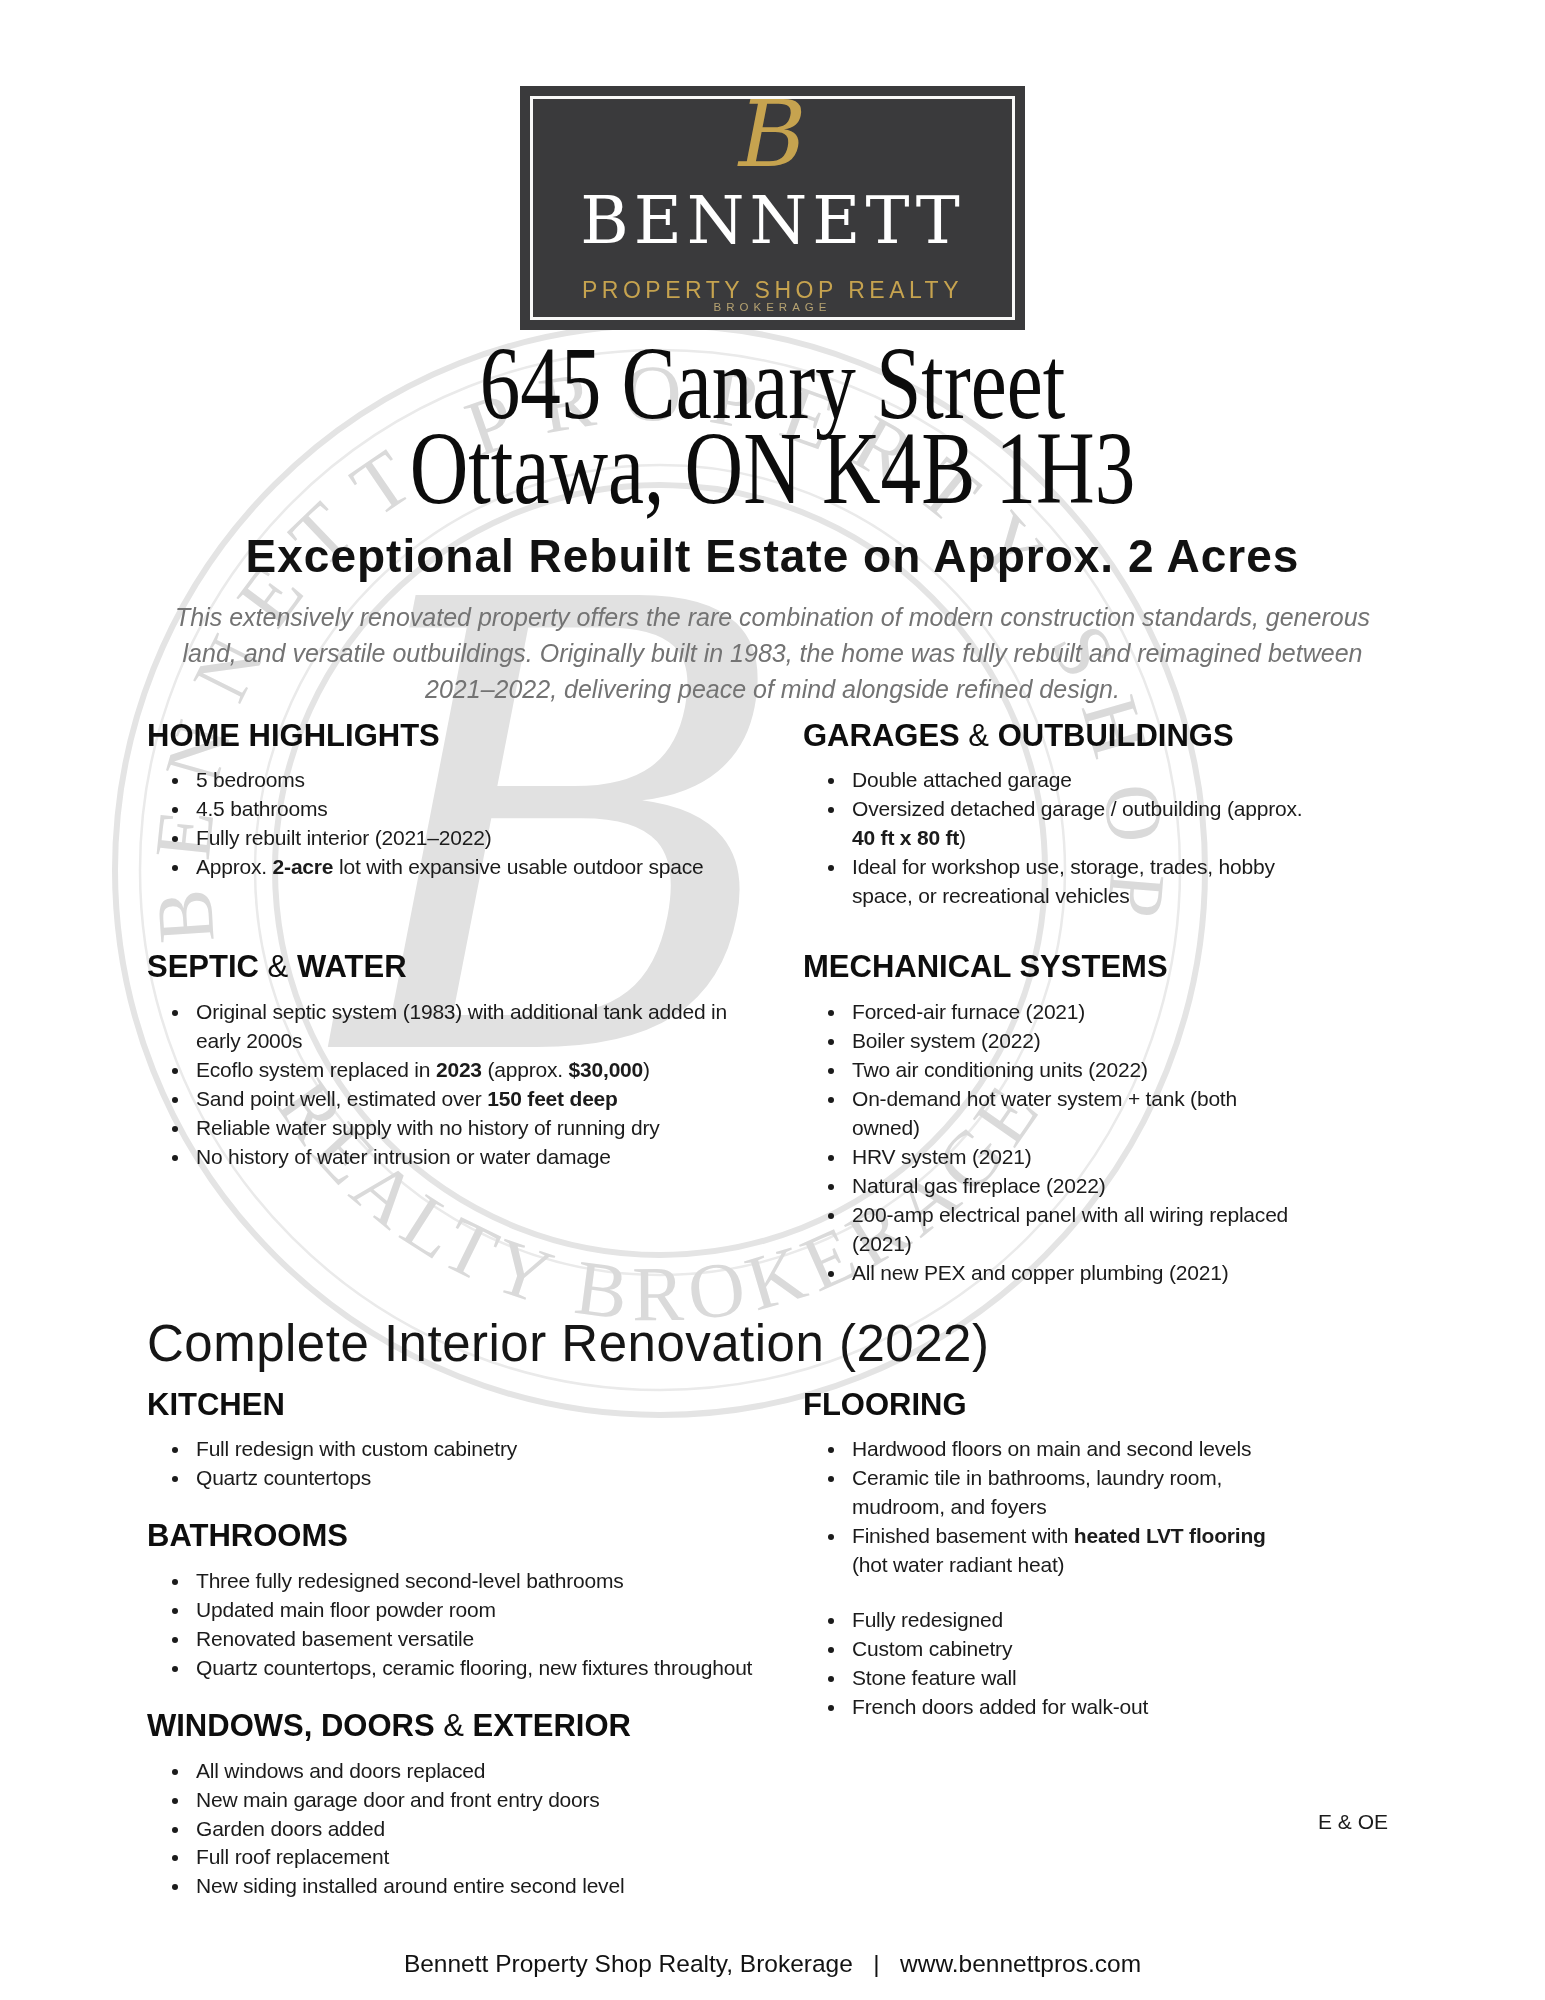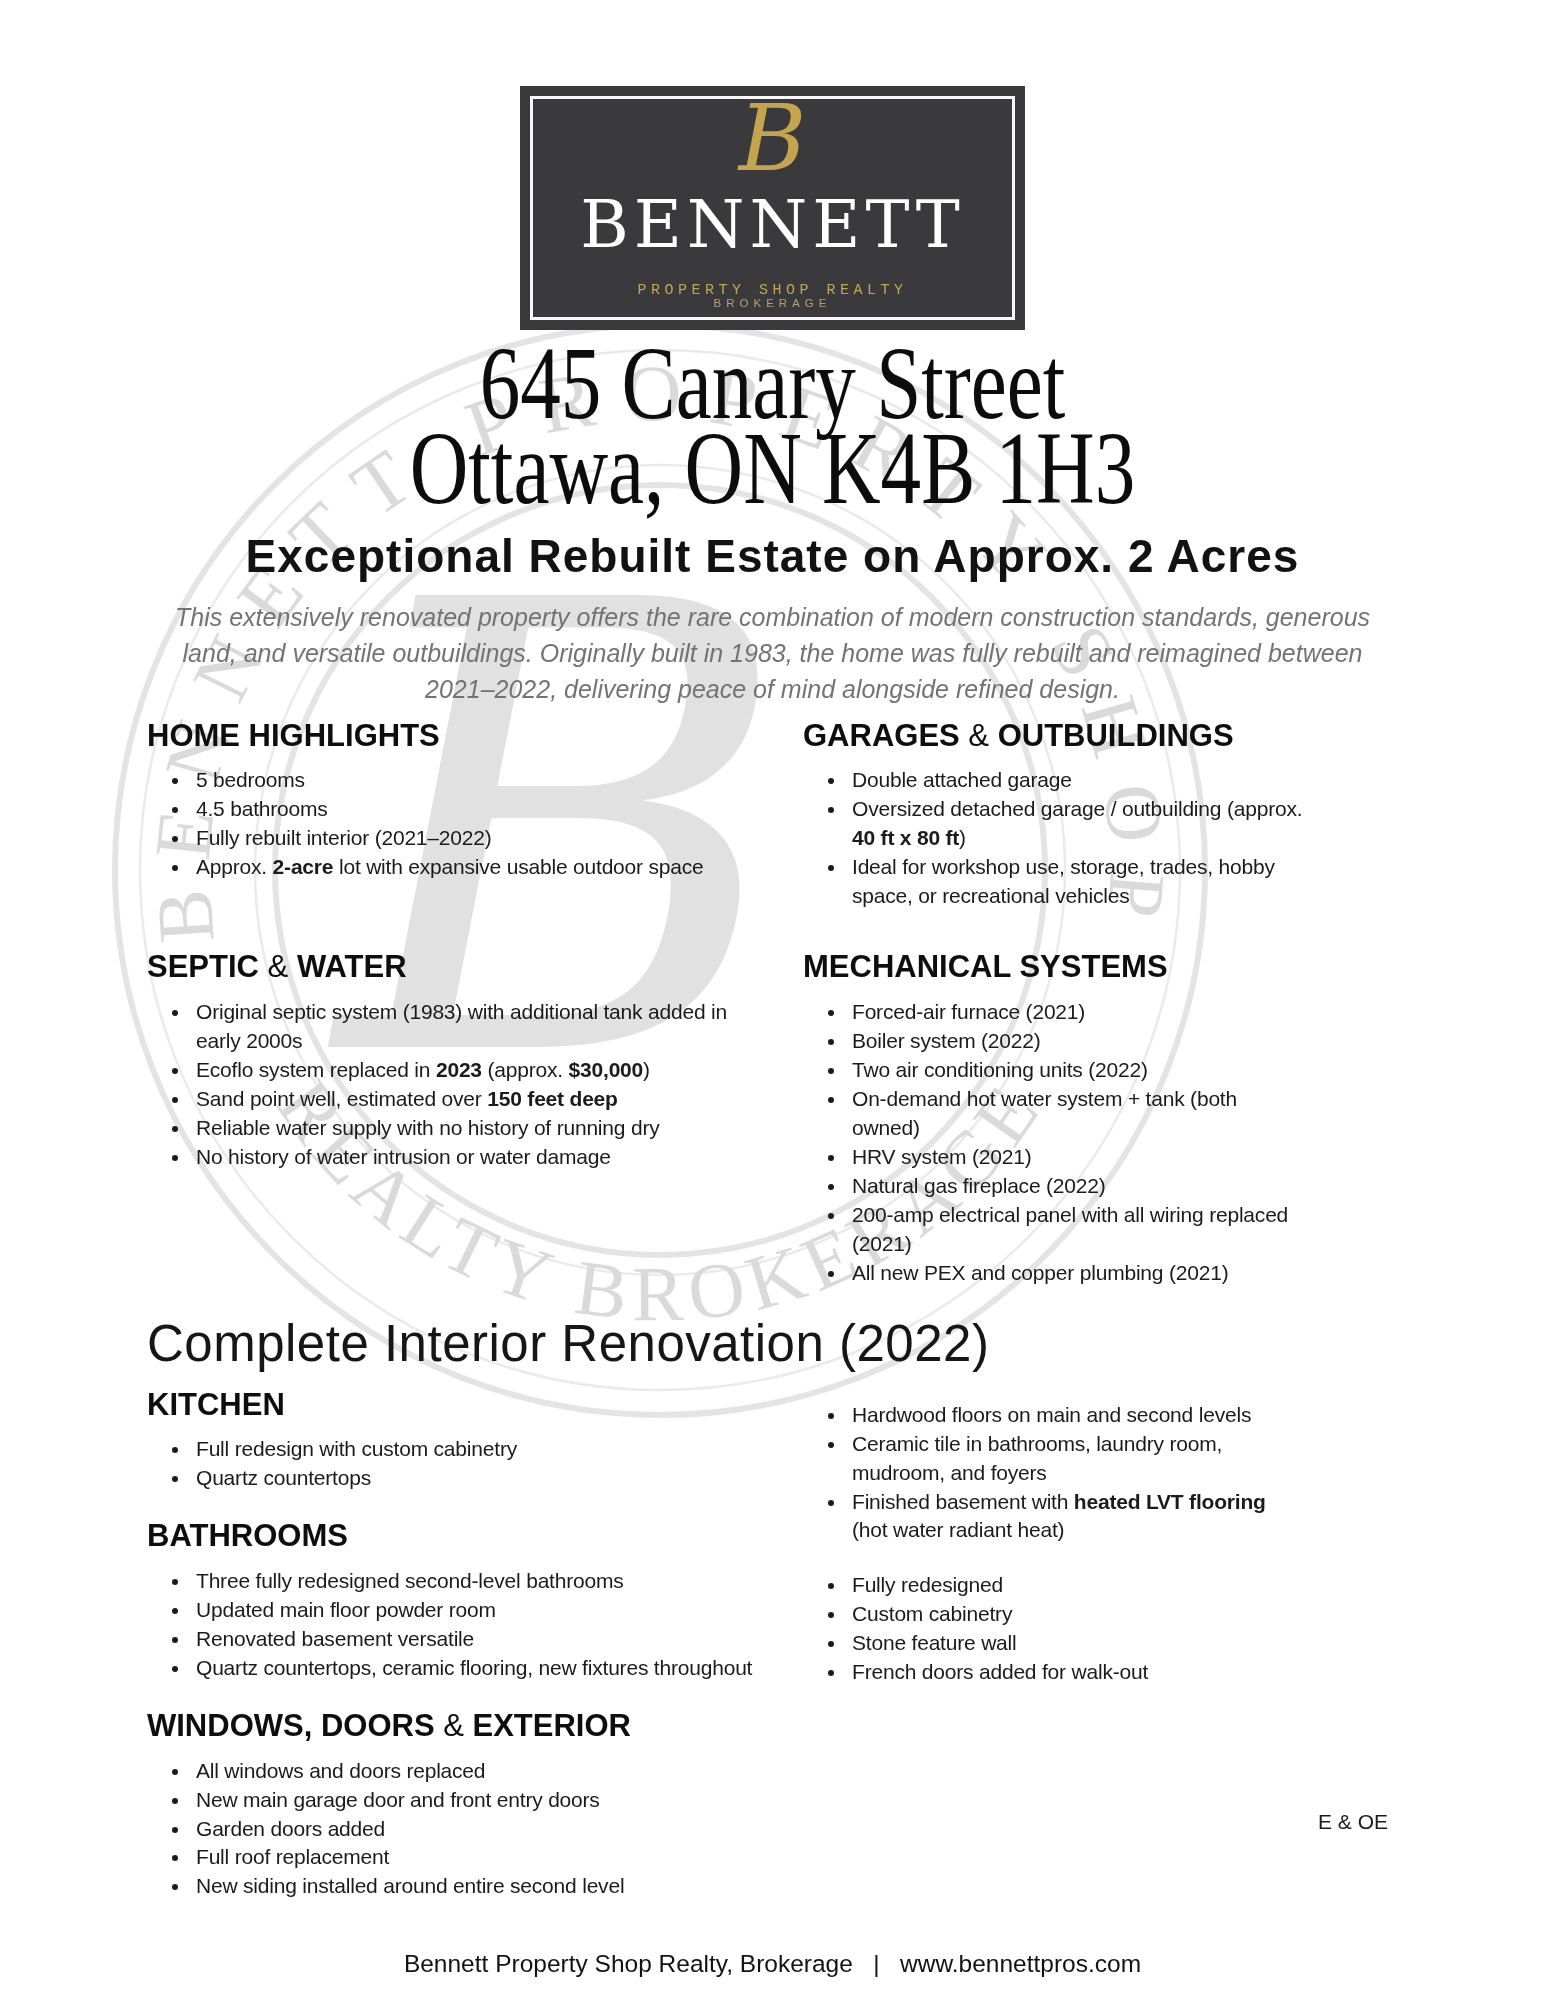--- a/index.html
+++ b/index.html
@@ -10,21 +10,21 @@
   .watermark{position:absolute;left:0;top:0;z-index:0;pointer-events:none;}
   .content{position:relative;z-index:1;}
   
   .logo-wrap{padding-top:86px;display:flex;justify-content:center;}
   .logo-box{position:relative;width:505px;height:244px;background:#3a3a3c;
             display:flex;align-items:center;justify-content:center;}
   .logo-inner{position:absolute;inset:10px;border:3px solid #f8f8f8;}
   .logo-stack{position:relative;text-align:center;line-height:1;}
   .logo-b{font-family:"DejaVu Serif",serif;font-style:italic;font-size:92px;line-height:0.72;color:#c6a34f;}
   .logo-name{font-family:"DejaVu Serif",serif;font-size:66px;letter-spacing:5px;color:#ffffff;margin-top:20px;}
-  .logo-tagline{font-family:Liberation Mono, monospace;font-size:15px;letter-spacing:4.5px;color:#c6a34f;margin-top:25px;}
+  .logo-tagline{font-family:Liberation Sans, sans-serif;font-size:23px;letter-spacing:4.5px;color:#c6a34f;margin-top:25px;}
   .logo-brokerage{font-size:11.5px;letter-spacing:5px;color:#b5a271;font-family:"Liberation Sans",sans-serif;}
   
   .address{margin:10px 0 0;text-align:center;font-family:"Liberation Serif",serif;font-weight:400;color:#0c0c0c;}
   .address-line{display:block;font-size:104px;line-height:0.82;transform:scaleX(0.78);transform-origin:50% 50%;}
   .headline{margin:18px 0 0;text-align:center;font-size:46px;font-weight:700;letter-spacing:1px;color:#121212;}
   .intro{width:1235px;margin:16px auto 0;text-align:center;font-style:italic;font-size:25px;line-height:1.44;color:#737373;}
   
   .cols{display:grid;grid-template-columns:612px 500px;column-gap:44px;margin-left:147px;}
   .cols-top{margin-top:12px;row-gap:39px;}
   .sec-title{margin:0;font-size:31px;line-height:1.12;font-weight:800;letter-spacing:0;color:#0e0e0e;}
@@ -155,20 +155,21 @@
               <li><span>All windows and doors replaced</span></li>
               <li><span>New main garage door and front entry doors</span></li>
               <li><span>Garden doors added</span></li>
               <li><span>Full roof replacement</span></li>
               <li><span>New siding installed around entire second level</span></li>
             </ul>
           </div>
       </div>
       <div class="col">
         <div class="section">
+            <h3 class="sec-title"><span>FLOORING</span></h3>
             <ul class="sec-list">
               <li><span>Hardwood floors on main and second levels</span></li>
               <li><span>Ceramic tile in bathrooms, laundry room, mudroom, and foyers</span></li>
               <li><span>Finished basement with </span><b>heated LVT flooring</b><span> (hot water radiant heat)</span></li>
             </ul>
           </div>
         <div class="section">
             <ul class="sec-list">
               <li><span>Fully redesigned</span></li>
               <li><span>Custom cabinetry</span></li>

